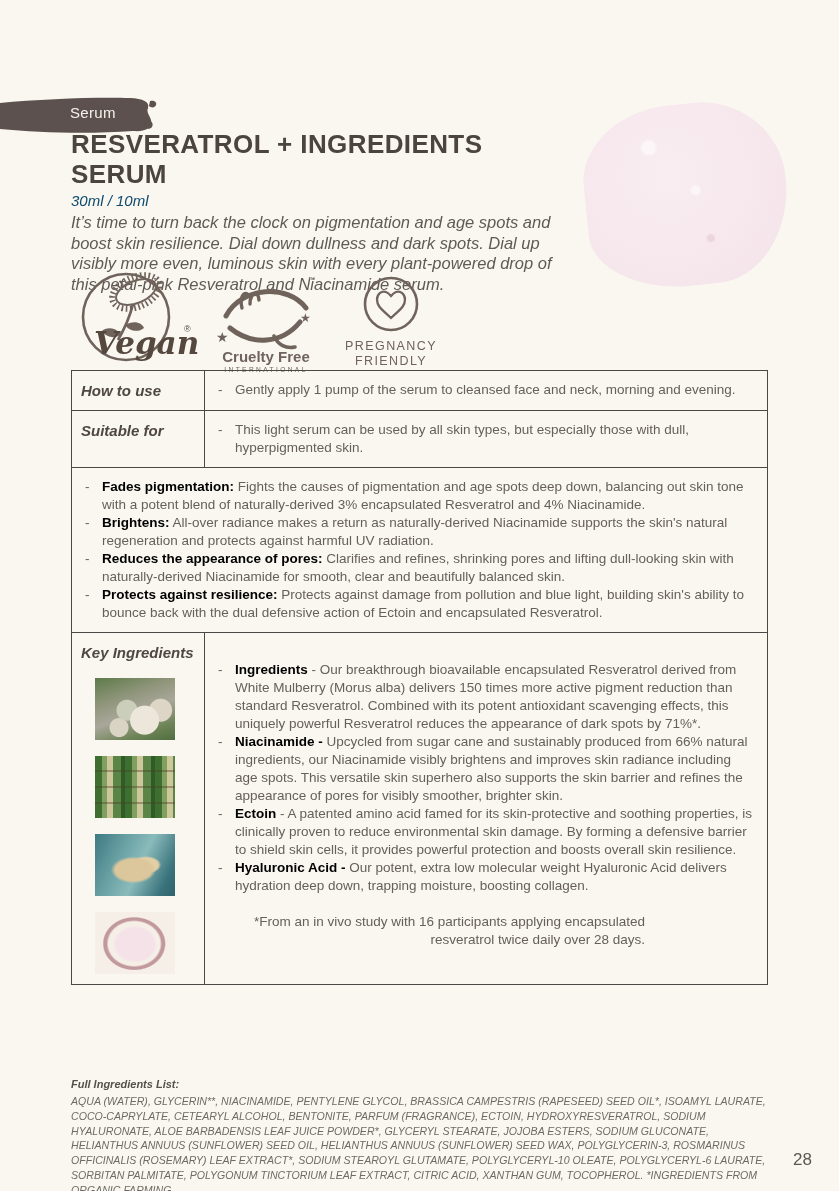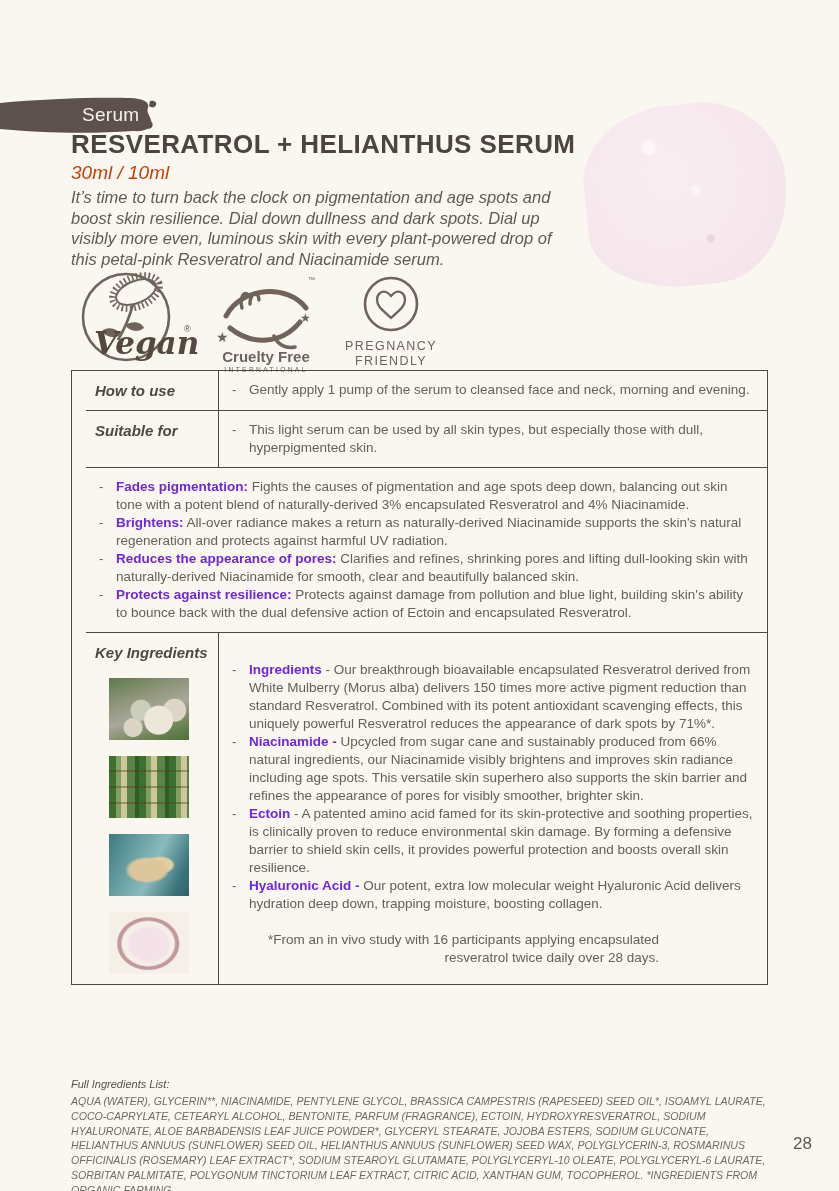--- a/index.html
+++ b/index.html
@@ -17,53 +17,52 @@
       radial-gradient(circle at 55% 48%, rgba(255,255,255,.5) 0 4px, rgba(255,255,255,0) 6px),
       radial-gradient(circle at 60% 75%, rgba(224,196,205,.5) 0 3px, rgba(224,196,205,0) 5px),
       radial-gradient(circle at 42% 38%, #f9edf1 0%, #f6e7ed 62%, #f3e2e9 100%);
     border-radius: 52% 48% 44% 56% / 46% 52% 62% 38%;
     transform: rotate(-6deg);
   }
   
   .tag { position:absolute; left:0; top:95px; width:170px; height:42px; }
   .tag svg { position:absolute; left:0; top:0; }
   .tag .tag-label {
-    position:absolute; left:82px; top:9px; color:#F6F2EB; font-size:19px; letter-spacing:.3px;
+    position:absolute; left:70px; top:9px; color:#F6F2EB; font-size:15px; letter-spacing:.3px;
   }
   
   .header { position:absolute; left:71px; top:129px; width:510px; }
   .title { font-size:26px; line-height:30px; font-weight:bold; letter-spacing:.4px; color:#4B443F; }
-  .volume { margin-top:3px; font-size:19px; font-style:italic; color:#c2410c; }
+  .volume { margin-top:3px; font-size:15px; font-style:italic; color:#0c4a6e; }
   .intro { margin-top:3px; width:496px; font-size:16.5px; line-height:20.5px; font-style:italic; color:#5F5A55; }
   
   .badges { position:absolute; left:72px; top:270px; display:flex; align-items:flex-start; }
   .badge { position:relative; }
   .badge-vegan { width:130px; }
   .badge-cruelty { width:108px; margin-left:10px; margin-top:2px; }
   .badge-pregnancy { width:100px; margin-left:22px; margin-top:6px; }
   .badge svg { display:block; }
   
   .info-table {
     position:absolute; left:71px; top:370px; width:697px;
     border:1px solid #4A4846;
-    padding-left:14px;
   }
   .trow { display:flex; border-bottom:1px solid #4A4846; }
   .trow:last-child { border-bottom:none; }
   .label-cell {
     width:133px; flex:0 0 133px; border-right:1px solid #4A4846;
     padding:11px 6px 10px 9px;
   }
   .label { font-size:15px; font-weight:bold; font-style:italic; color:#4E4742; line-height:18px; }
   .content-cell { flex:1; padding:10px 14px 10px 10px; font-size:13.5px; line-height:18px; color:#666059; }
   .ki-row .content-cell { padding-top:28px; }
   .bullet { display:flex; }
   .bullet .dash { flex:0 0 20px; padding-left:3px; }
   .bullet .btext { flex:1; }
-  .bullet .btext b { color:#6d28d9; }
+  .bullet .btext b { color:#000000; }
   .footnote { margin-top:18px; padding-left:20px; width:430px;text-align:right; }
   
   .thumb { width:80px; height:62px; margin:16px 0 0 14px; }
   .thumb-mulberry {
     background:
       radial-gradient(circle at 62% 68%, #ece7da 0 14px, rgba(236,231,218,0) 15px),
       radial-gradient(circle at 82% 52%, #ddd6c6 0 11px, rgba(221,214,198,0) 12px),
       radial-gradient(circle at 40% 52%, #cbceba 0 10px, rgba(203,206,186,0) 11px),
       radial-gradient(circle at 30% 80%, #d9d4c4 0 9px, rgba(217,212,196,0) 10px),
       linear-gradient(160deg, #5d7a4a 0%, #8d9478 30%, #a9a79a 55%, #6e8457 80%, #4f6e3f 100%);
@@ -81,42 +80,42 @@
   }
   .thumb-pinkserum {
     background:
       radial-gradient(ellipse 27px 23px at 50% 52%, #f4e2e8 0 70%, rgba(244,226,232,0) 82%),
       radial-gradient(ellipse 33px 28px at 49% 51%, rgba(175,105,115,0) 0 78%, rgba(150,82,95,.55) 84% 92%, rgba(150,82,95,0) 96%),
       radial-gradient(circle at 42% 68%, rgba(120,70,80,.5) 0 2px, rgba(120,70,80,0) 4px),
       #f6efe8;
   }
   
   .ingredients { position:absolute; left:71px; top:1077px; width:706px; }
-  .ing-label { font-size:11px; font-weight:normal; font-style:italic; color:#55504B; line-height:15px; }
+  .ing-label { font-size:11px; font-weight:bold; font-style:italic; color:#55504B; line-height:15px; }
   .ing-text { margin-top:2px; font-size:10.6px; line-height:14.8px; font-style:italic; color:#6E6A64; }
-  .page-number { position:absolute; right:27px; bottom:37px; font-size:17px; color:#5B5753; }
+  .page-number { position:absolute; right:27px; bottom:21px; font-size:17px; color:#5B5753; }
 </style>
 </head>
 <body>
 
 <div class="page">
 
   <div class="blob"></div>
 
   <div class="tag">
     <svg width="170" height="42" viewBox="0 0 170 42">
       <path d="M0,8 C40,4 95,2 130,3 C143,3.5 150,7 148,13 C146,17 150,21 151,25 C153,32 147,37 133,36 C92,39 40,38 0,34 Z" fill="#5C514E"></path>
       <path d="M150,6 C154,5 157,7 156,10 C155,13 151,13 149,11 Z" fill="#5C514E"></path>
       <path d="M146,26 C151,25 154,28 152,32 C150,35 145,34 144,31 Z" fill="#5C514E"></path>
     </svg>
     <span class="tag-label">Serum</span>
   </div>
 
   <div class="header">
-    <div class="title">RESVERATROL + HELIANTHUS SERUM</div>
+    <div class="title">RESVERATROL + INGREDIENTS SERUM</div>
     <div class="volume">30ml / 10ml</div>
     <div class="intro">It’s time to turn back the clock on pigmentation and age spots and boost skin resilience.  Dial down dullness and dark spots. Dial up visibly more even, luminous skin with every plant-powered drop of this petal-pink Resveratrol and Niacinamide serum.</div>
   </div>
 
   <div class="badges">
 
     <div class="badge badge-vegan">
       <svg width="130" height="96" viewBox="0 0 130 96">
         <circle cx="54" cy="47" r="43" fill="none" stroke="#6F635C" stroke-width="2.6"></circle>
         <g transform="rotate(-22 64 22)">

